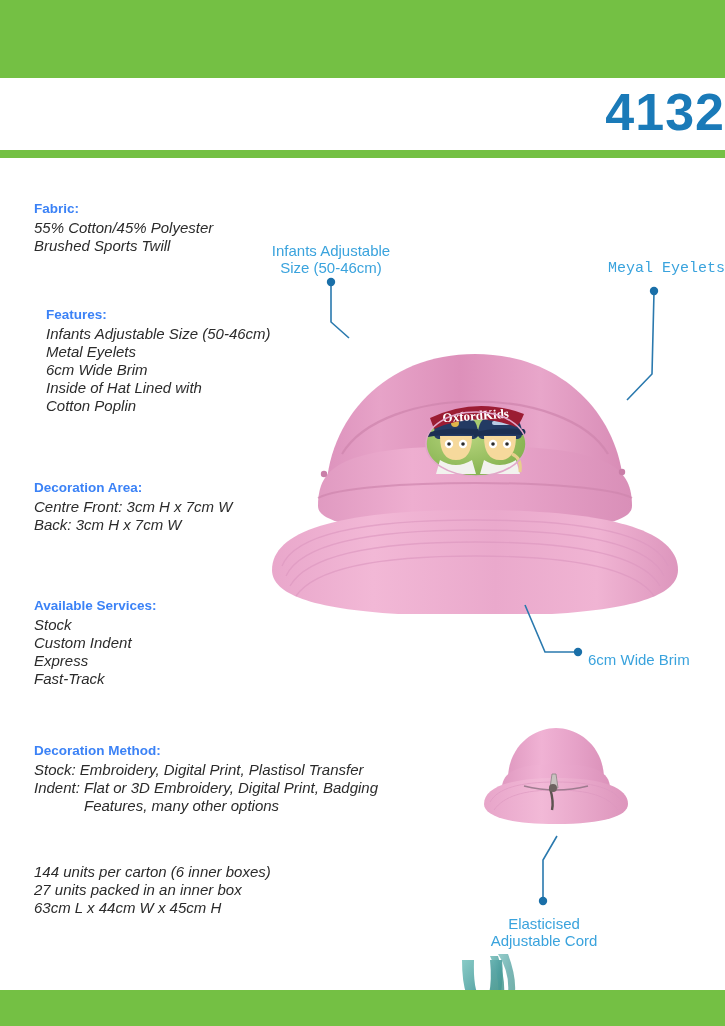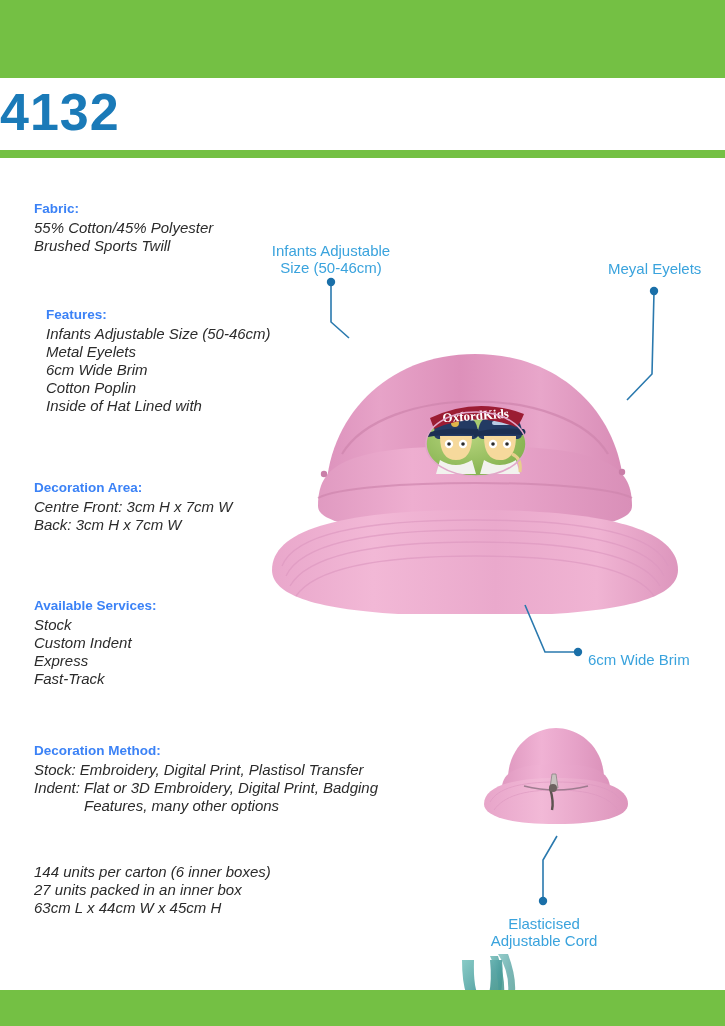--- a/index.html
+++ b/index.html
@@ -36,21 +36,21 @@
     left: 0; top: 990px;
     width: 725px; height: 36px;
     background: #74c044;
   }
 
   
   .title {
     position: absolute;
     left: 0; top: 86px;
     width: 725px;
-    text-align: left;
+    text-align: right;
     font-size: 52px;
     font-weight: bold;
     color: #1a7ab8;
     letter-spacing: 1px;
     line-height: 1;
   }
 
   
   .spec {
     position: absolute;
@@ -151,22 +151,22 @@
     <div class="spec-heading">Fabric:</div>
     <div class="spec-line">55% Cotton/45% Polyester</div>
     <div class="spec-line">Brushed Sports Twill</div>
   </div>
 
   <div class="spec" style="top:306px;margin-left:12px;">
     <div class="spec-heading">Features:</div>
     <div class="spec-line">Infants Adjustable Size (50-46cm)</div>
     <div class="spec-line">Metal Eyelets</div>
     <div class="spec-line">6cm Wide Brim</div>
+    <div class="spec-line">Inside of Hat Lined with</div>
     <div class="spec-line">Cotton Poplin</div>
-    <div class="spec-line">Inside of Hat Lined with</div>
   </div>
 
   <div class="spec" style="top:479px;">
     <div class="spec-heading">Decoration Area:</div>
     <div class="spec-line">Centre Front: 3cm H x 7cm W</div>
     <div class="spec-line">Back: 3cm H x 7cm W</div>
   </div>
 
   <div class="spec" style="top:597px;">
     <div class="spec-heading">Available Services:</div>
@@ -319,21 +319,21 @@
       <circle cx="331" cy="282" r="4.2"></circle>
       <circle cx="654" cy="291" r="4.2"></circle>
       <circle cx="578" cy="652" r="4.2"></circle>
       <circle cx="543" cy="901" r="4.2"></circle>
     </g>
   </svg>
 
   <div class="callout center" style="left:258px; top:242px; width:146px;">Infants Adjustable
 Size (50-46cm)</div>
 
-  <div class="callout" style="left:608px; top:260px;">Meyal Eyelets</div>
+  <div class="callout" style="left:608px; top:260px;font-family:Liberation Mono, monospace;">Meyal Eyelets</div>
 
   <div class="callout" style="left:588px; top:651px;">6cm Wide Brim</div>
 
   <div class="callout center" style="left:470px; top:915px; width:148px;">Elasticised
 Adjustable Cord</div>
 
   <svg class="watermark" viewBox="0 0 273 74">
     <defs>
       <linearGradient id="uGrad" x1="0" y1="0" x2="1" y2="1">
         <stop offset="0%" stop-color="#7fc7c2"></stop>

